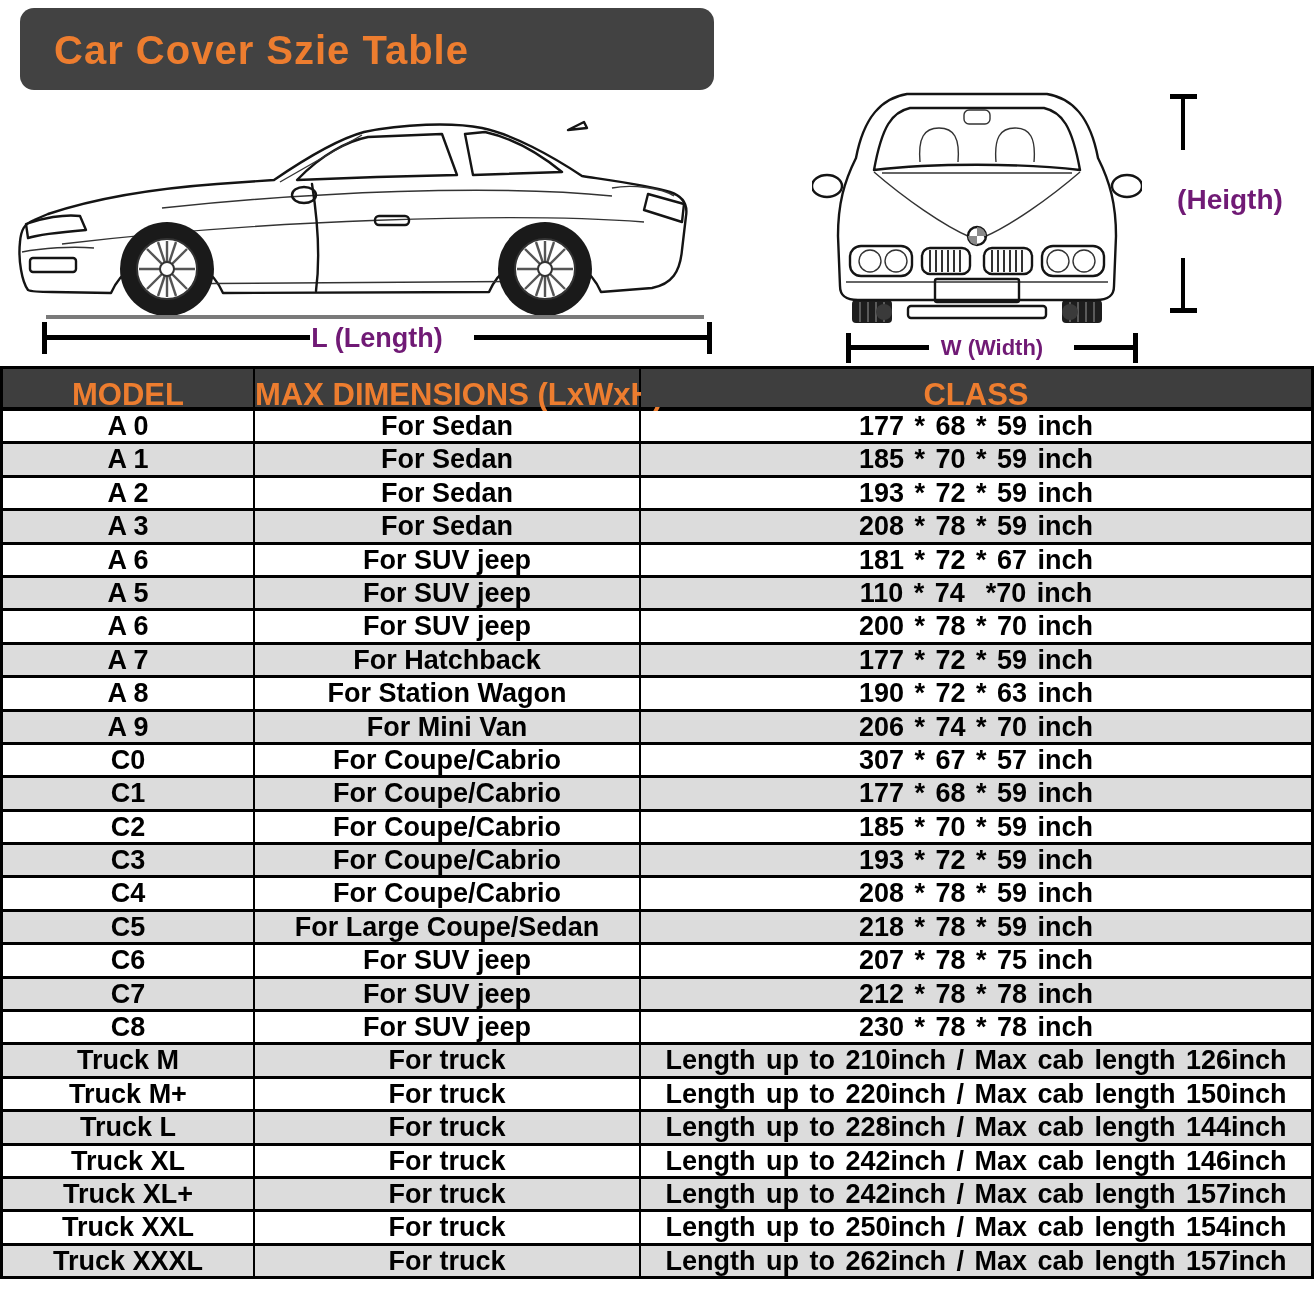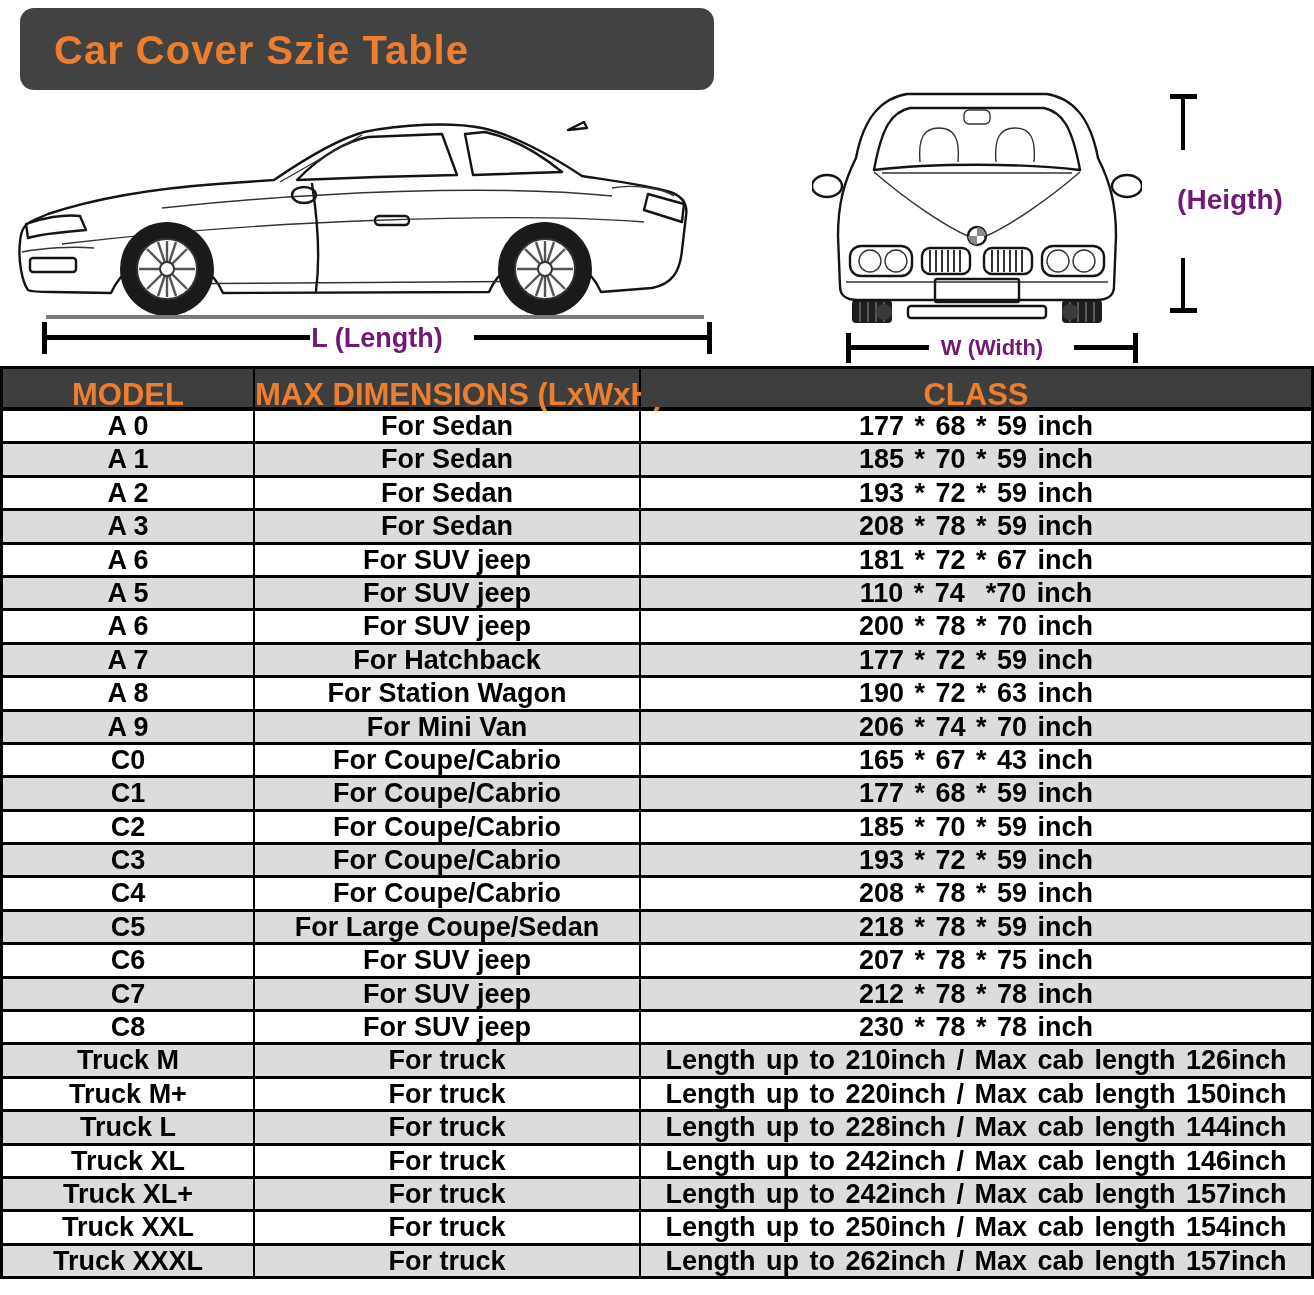--- a/index.html
+++ b/index.html
@@ -211,21 +211,21 @@
         <div class="trow"><div class="cell">A 0</div><div class="cell">For Sedan</div><div class="cell dims">177 * 68 * 59 inch</div></div>
         <div class="trow alt"><div class="cell">A 1</div><div class="cell">For Sedan</div><div class="cell dims">185 * 70 * 59 inch</div></div>
         <div class="trow"><div class="cell">A 2</div><div class="cell">For Sedan</div><div class="cell dims">193 * 72 * 59 inch</div></div>
         <div class="trow alt"><div class="cell">A 3</div><div class="cell">For Sedan</div><div class="cell dims">208 * 78 * 59 inch</div></div>
         <div class="trow"><div class="cell">A 6</div><div class="cell">For SUV jeep</div><div class="cell dims">181 * 72 * 67 inch</div></div>
         <div class="trow alt"><div class="cell">A 5</div><div class="cell">For SUV jeep</div><div class="cell dims">110 * 74  *70 inch</div></div>
         <div class="trow"><div class="cell">A 6</div><div class="cell">For SUV jeep</div><div class="cell dims">200 * 78 * 70 inch</div></div>
         <div class="trow alt"><div class="cell">A 7</div><div class="cell">For Hatchback</div><div class="cell dims">177 * 72 * 59 inch</div></div>
         <div class="trow"><div class="cell">A 8</div><div class="cell">For Station Wagon</div><div class="cell dims">190 * 72 * 63 inch</div></div>
         <div class="trow alt"><div class="cell">A 9</div><div class="cell">For Mini Van</div><div class="cell dims">206 * 74 * 70 inch</div></div>
-        <div class="trow"><div class="cell">C0</div><div class="cell">For Coupe/Cabrio</div><div class="cell dims">165 * 67 * 43 inch</div></div>
+        <div class="trow"><div class="cell">C0</div><div class="cell">For Coupe/Cabrio</div><div class="cell dims">307 * 67 * 57 inch</div></div>
         <div class="trow alt"><div class="cell">C1</div><div class="cell">For Coupe/Cabrio</div><div class="cell dims">177 * 68 * 59 inch</div></div>
         <div class="trow"><div class="cell">C2</div><div class="cell">For Coupe/Cabrio</div><div class="cell dims">185 * 70 * 59 inch</div></div>
         <div class="trow alt"><div class="cell">C3</div><div class="cell">For Coupe/Cabrio</div><div class="cell dims">193 * 72 * 59 inch</div></div>
         <div class="trow"><div class="cell">C4</div><div class="cell">For Coupe/Cabrio</div><div class="cell dims">208 * 78 * 59 inch</div></div>
         <div class="trow alt"><div class="cell">C5</div><div class="cell">For Large Coupe/Sedan</div><div class="cell dims">218 * 78 * 59 inch</div></div>
         <div class="trow"><div class="cell">C6</div><div class="cell">For SUV jeep</div><div class="cell dims">207 * 78 * 75 inch</div></div>
         <div class="trow alt"><div class="cell">C7</div><div class="cell">For SUV jeep</div><div class="cell dims">212 * 78 * 78 inch</div></div>
         <div class="trow"><div class="cell">C8</div><div class="cell">For SUV jeep</div><div class="cell dims">230 * 78 * 78 inch</div></div>
         <div class="trow alt"><div class="cell">Truck M</div><div class="cell">For truck</div><div class="cell dims">Length up to 210inch / Max cab length 126inch</div></div>
         <div class="trow"><div class="cell">Truck M+</div><div class="cell">For truck</div><div class="cell dims">Length up to 220inch / Max cab length 150inch</div></div>

